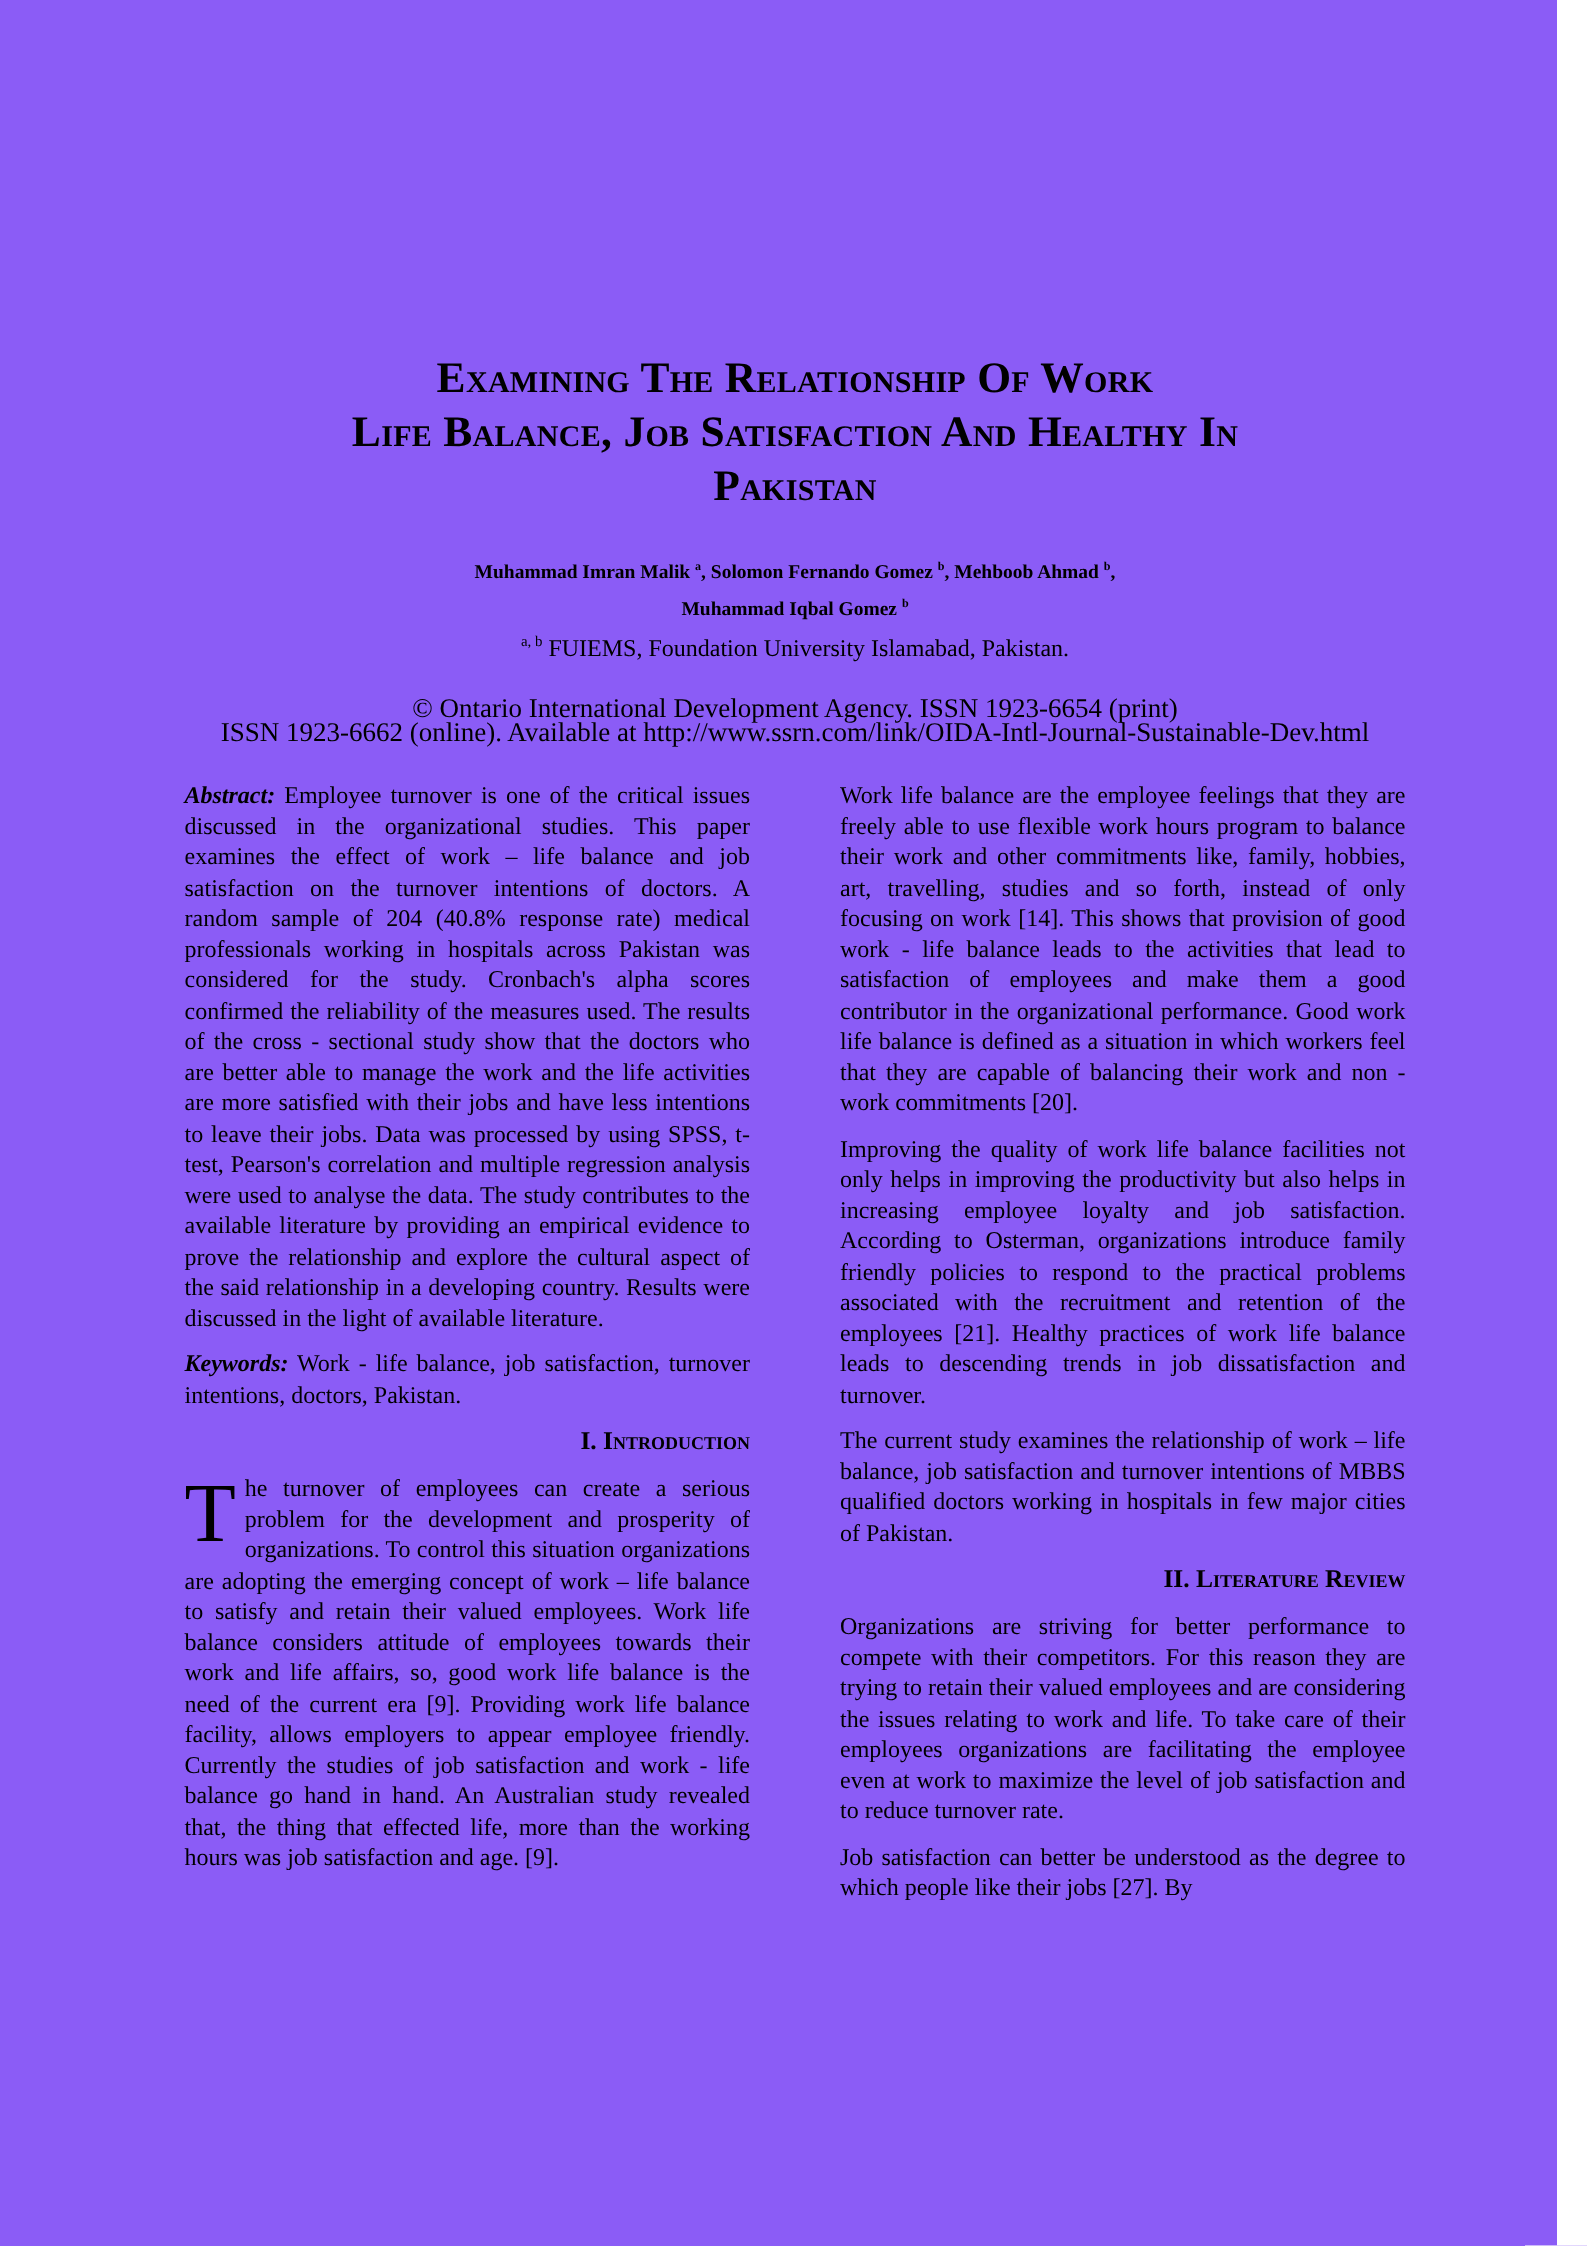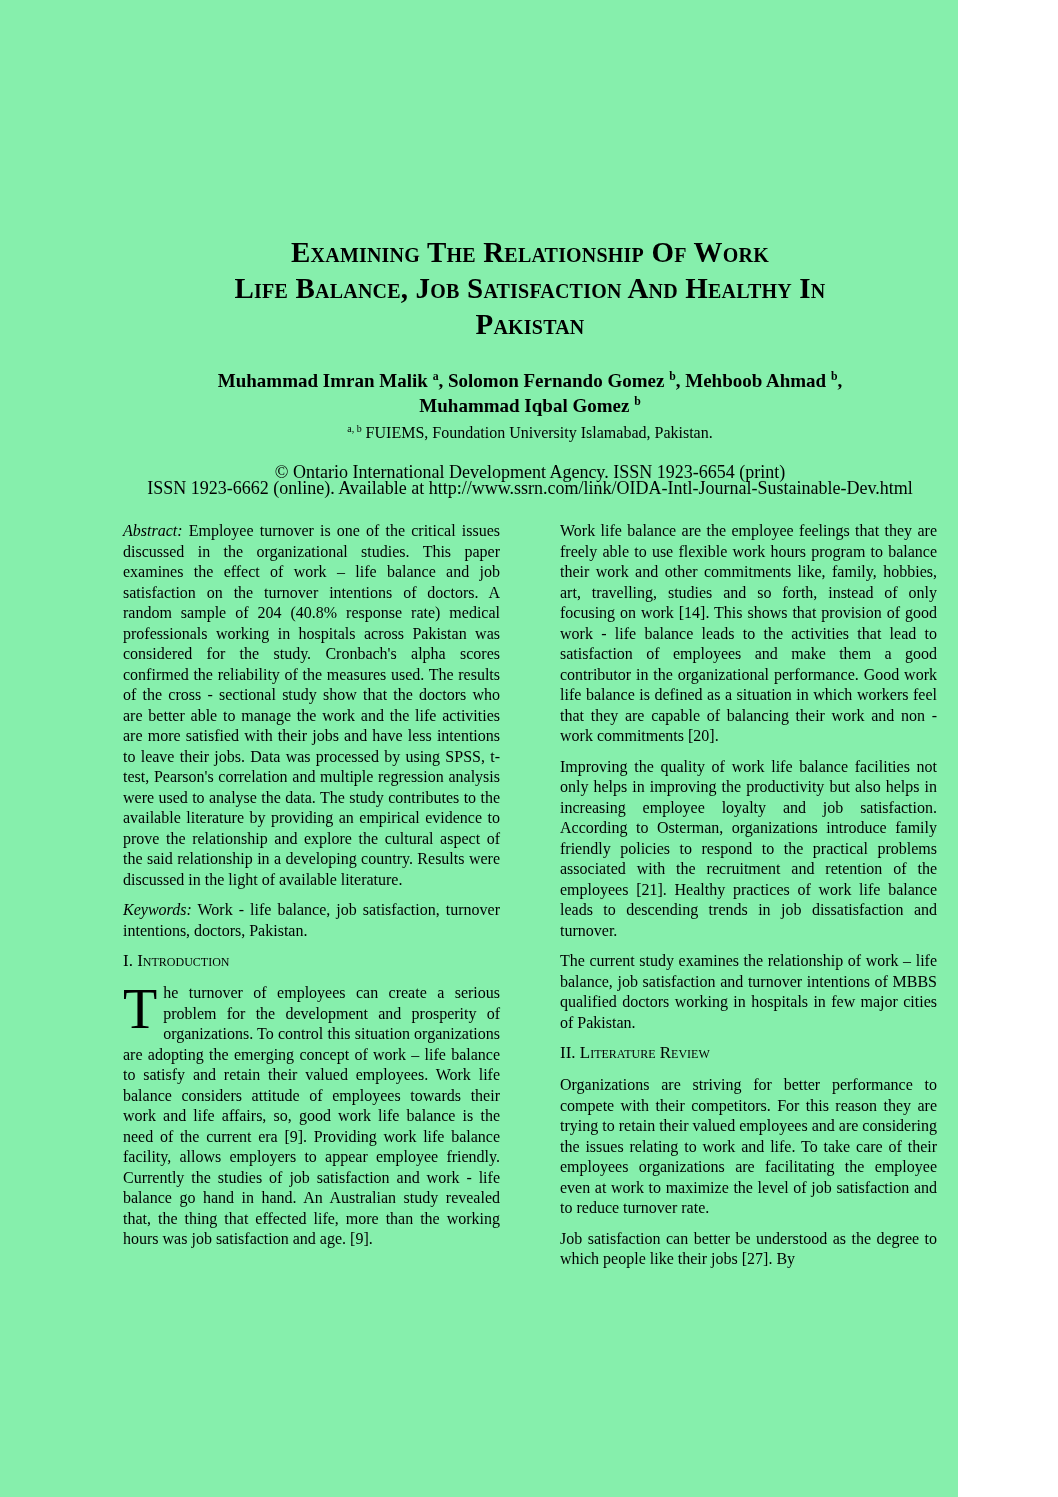--- a/index.html
+++ b/index.html
@@ -1,20 +1,20 @@
 <!DOCTYPE html>
 <html><head>
 <meta charset="utf-8">
 <style>
   html, body { margin: 0; padding: 0; background: #ffffff; }
   .page {
     position: relative;
-    width: 958px;
+    width: 1038px;
     height: 1497px;
-    background: #86efac;
+    background: #8b5cf6;
     color: #000000;
     font-family: "Liberation Serif", "DejaVu Serif", serif;
     overflow: hidden;
   }
   .content {
     position: absolute;
     left: 123px;
     top: 0;
     width: 814px;
   }
@@ -24,21 +24,21 @@
     font-weight: bold;
     font-variant: small-caps;
     font-size: 29px;
     line-height: 36px;
     letter-spacing: 0.2px;
   }
   .authors {
     margin-top: 26px;
     text-align: center;
     font-weight: bold;
-    font-size: 19px;
+    font-size: 13px;
     line-height: 25px;
   }
   sup.s {
     font-size: 0.62em;
     vertical-align: super;
     line-height: 0;
   }
   .affiliation, .corresponding {
     text-align: center;
     font-size: 16px;
@@ -57,26 +57,26 @@
     margin-top: 25px;
   }
   .col {
     width: 377px;
     font-size: 16px;
     line-height: 20.5px;
     text-align: justify;
   }
   .col p { margin: 0 0 10px 0; }
   .run-label {
-    font-weight: normal;
+    font-weight: bold;
     font-style: italic;
   }
   .section-heading {
-    text-align: left;
-    font-weight: normal;
+    text-align: right;
+    font-weight: bold;
     font-variant: small-caps;
     font-size: 17px;
     margin: 6px 0 12px 0;
     line-height: 20px;
   }
   .dropcap {
     float: left;
     font-size: 56px;
     line-height: 47px;
     padding-right: 6px;

